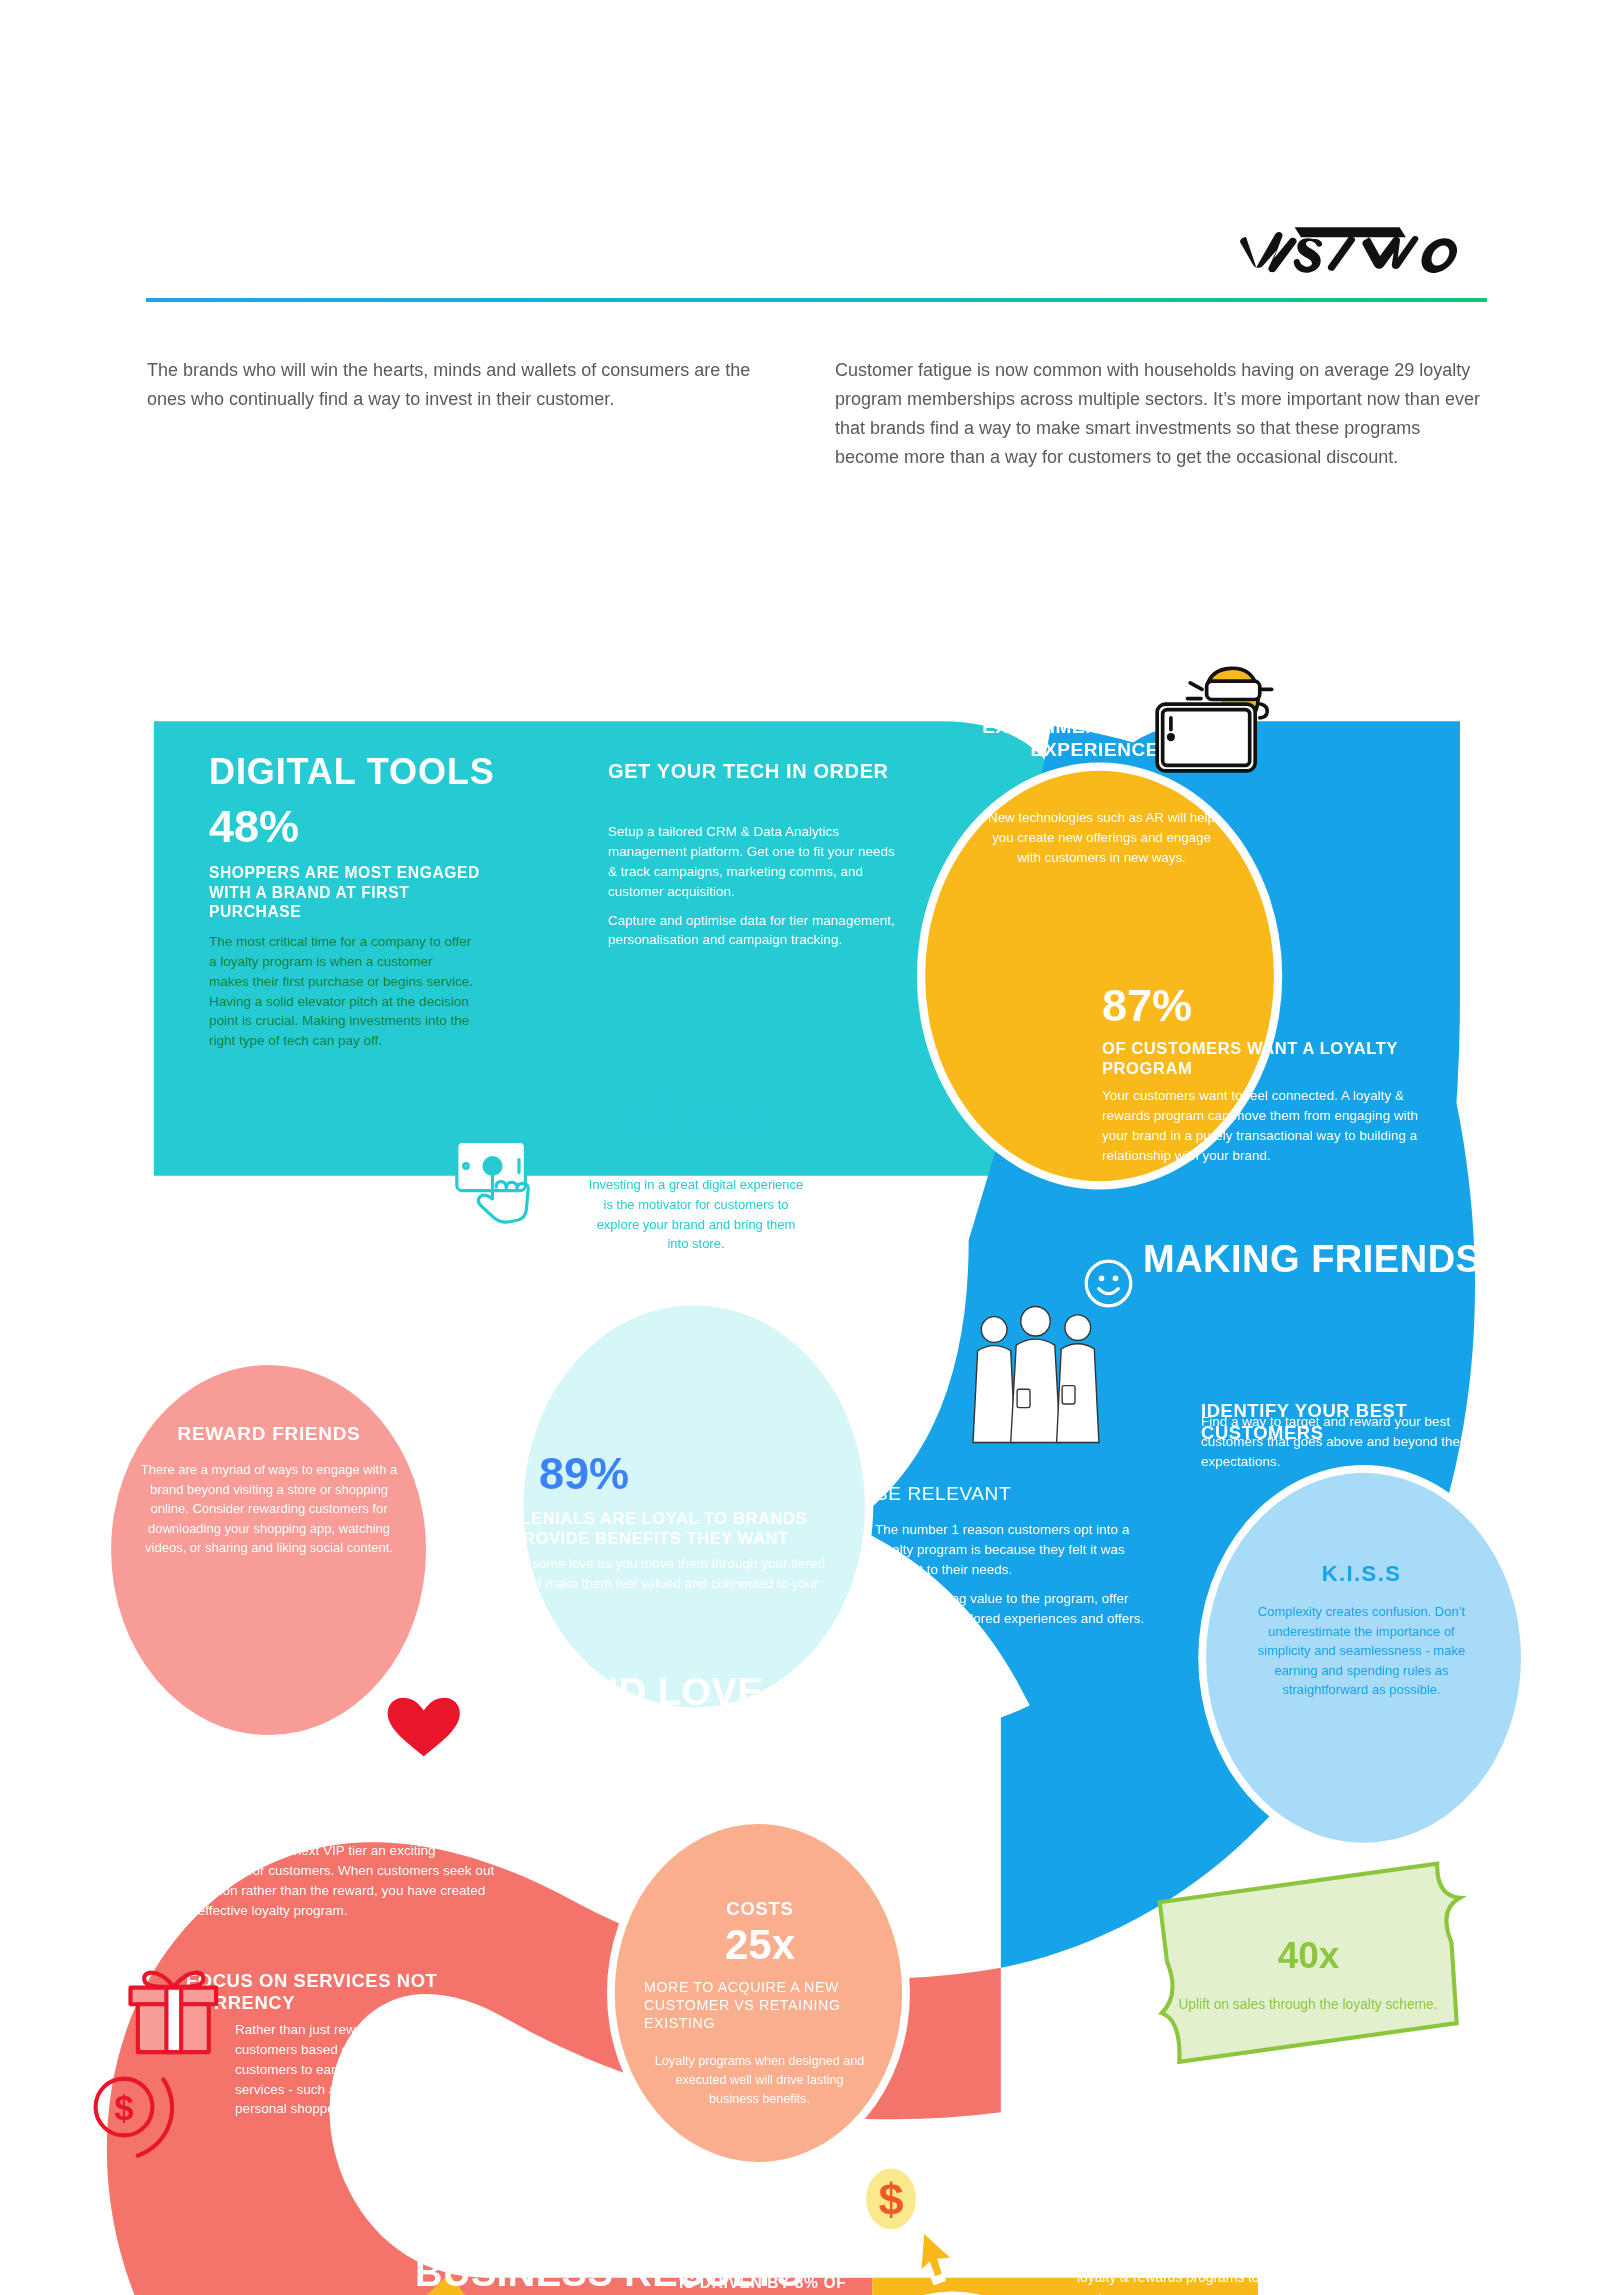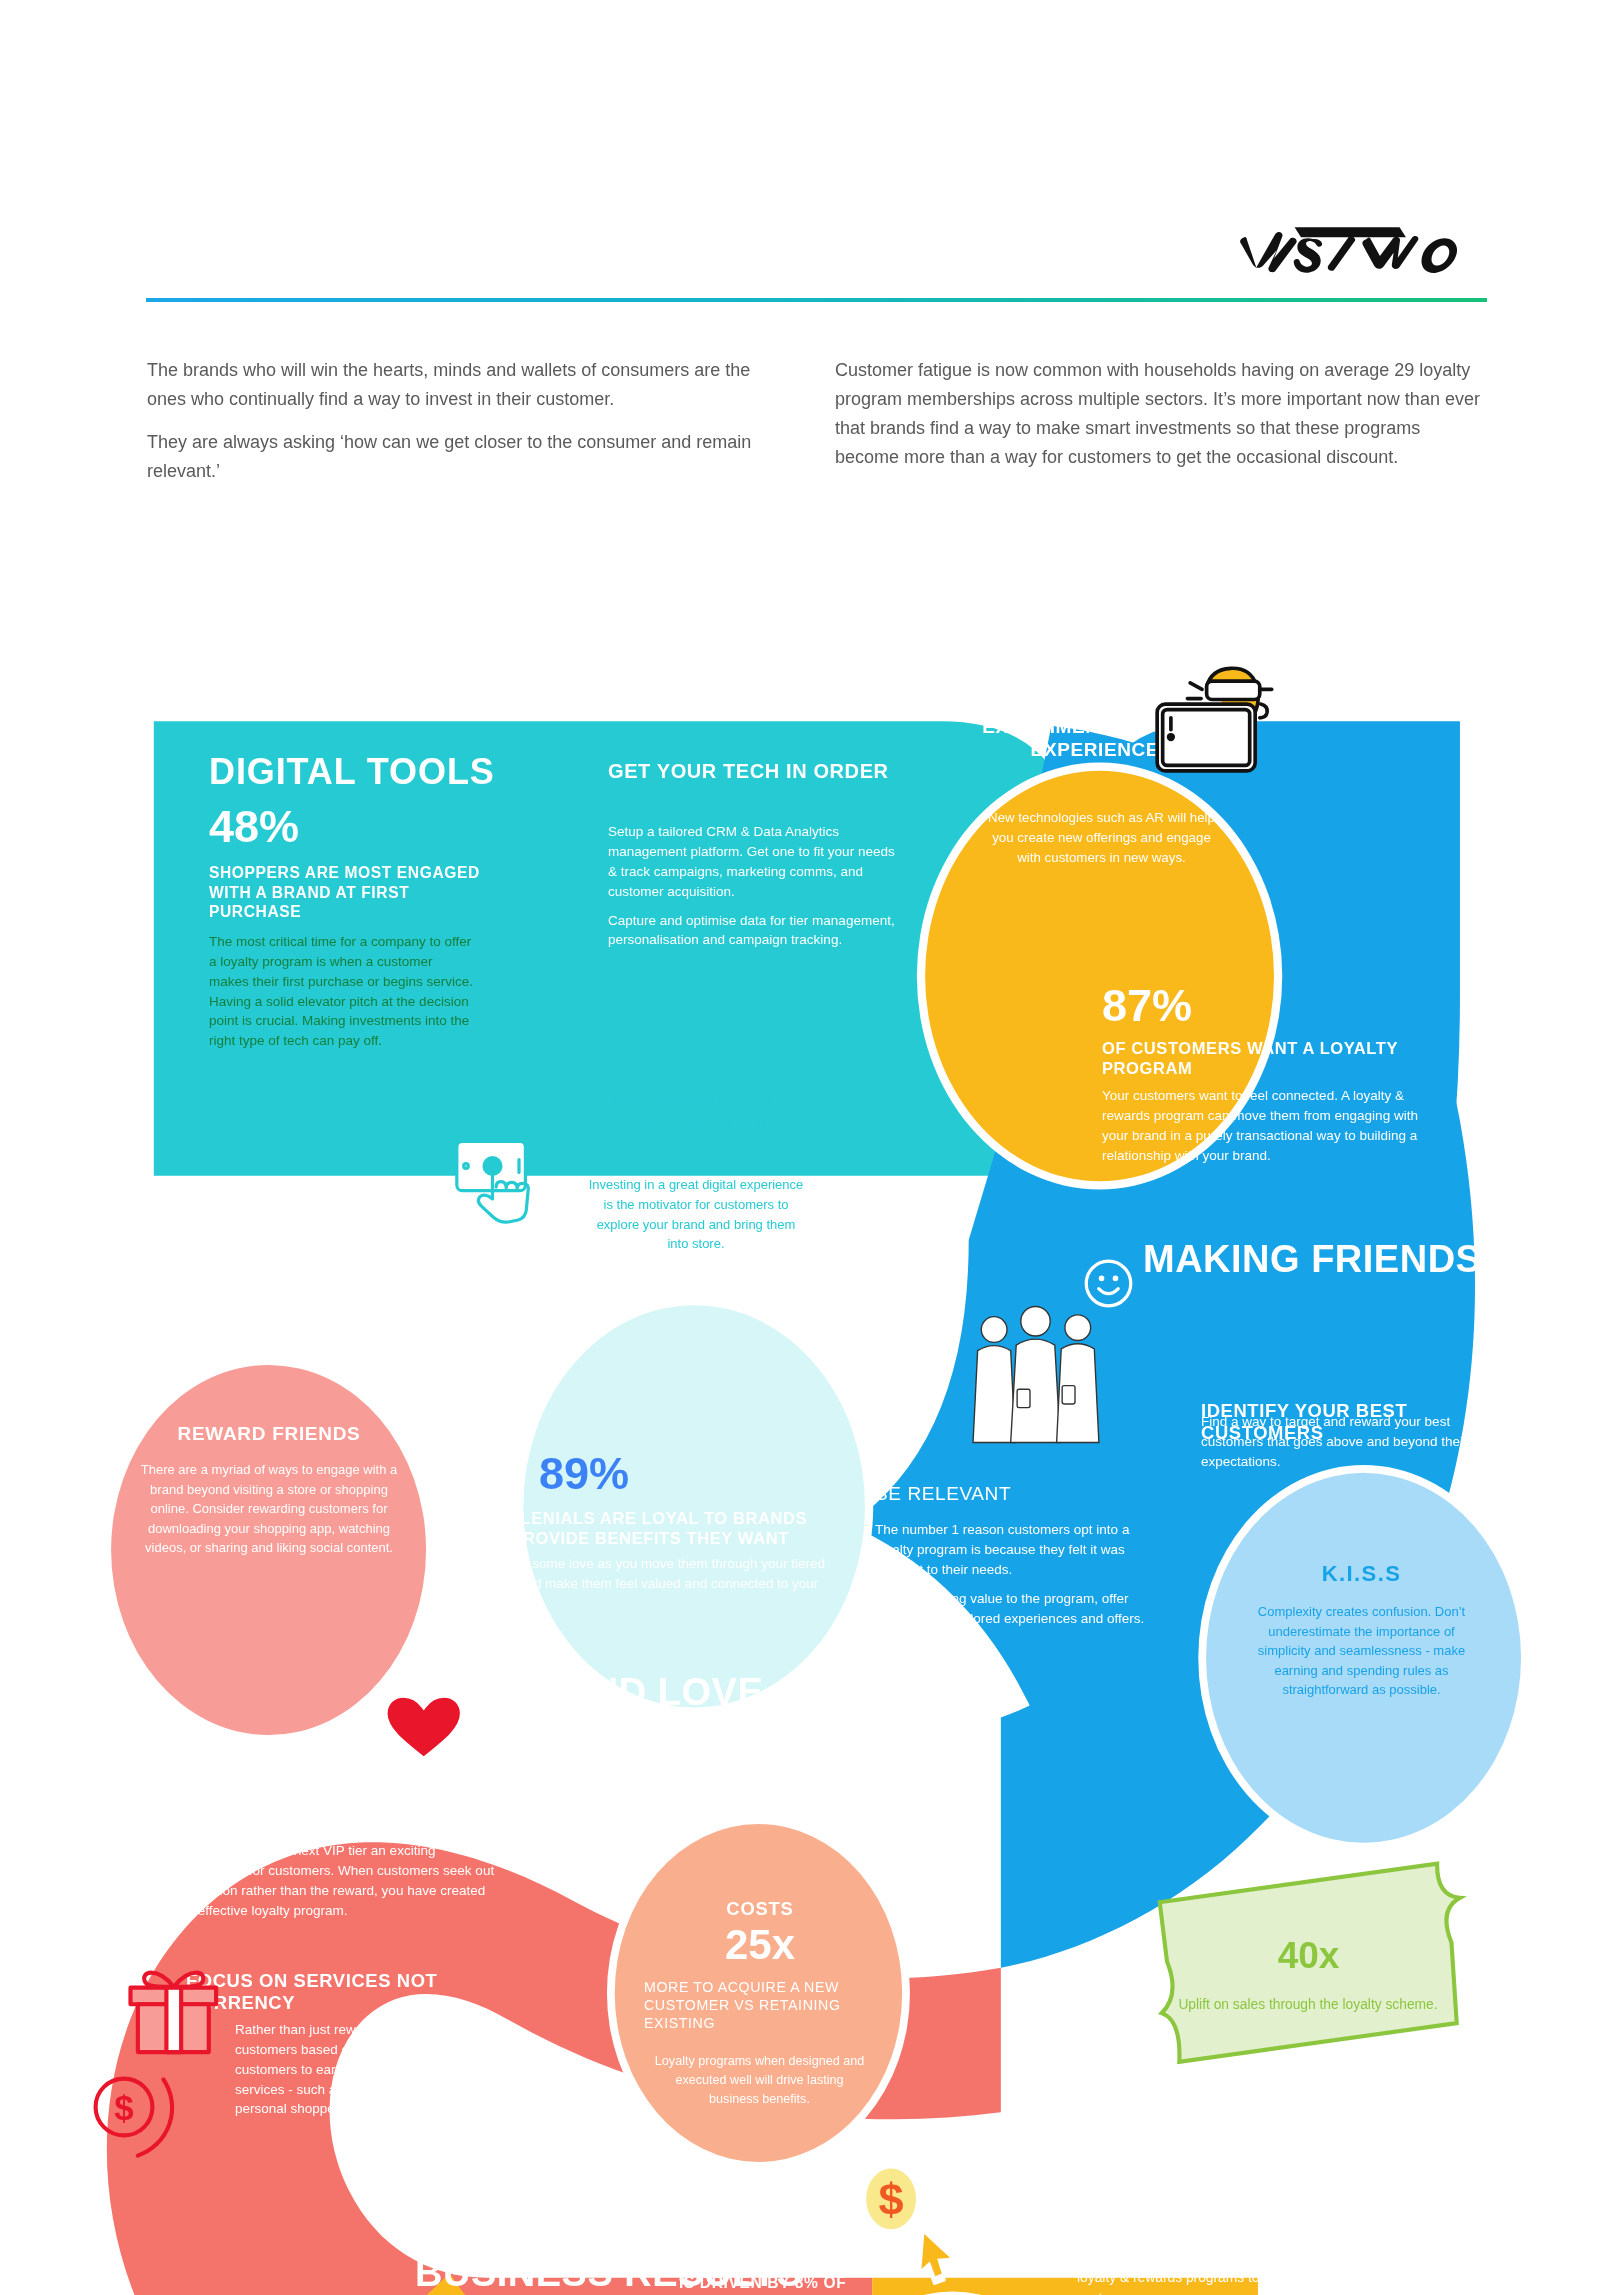--- a/index.html
+++ b/index.html
@@ -151,21 +151,20 @@
         <path d="M468 64 c-26 0 -50 26 -50 50 0 17 13 28 30 26 26 -3 48 -28 48 -50 0 -16 -12 -26 -28 -26 z m-2 16 c8 0 13 6 13 14 0 14 -14 30 -26 30 -8 0 -13 -5 -13 -14 0 -14 14 -30 26 -30 z"></path>
       </g>
     </svg>
   </div>
 
   <div id="header-rule"></div>
 </div>
 
 <div class="intro-col" id="intro-left">
   <p>The brands who will win the hearts, minds and wallets of consumers are the ones who continually find a way to invest in their customer.</p>
-  <p>They are always asking ‘how can we get closer to the consumer and remain relevant.’</p>
 </div>
 <div class="intro-col" id="intro-right">
   <p>Customer fatigue is now common with households having on average 29 loyalty program memberships across multiple sectors. It’s more important now than ever that brands find a way to make smart investments so that these programs become more than a way for customers to get the occasional discount.</p>
 </div>
 
 <div id="spiral">
 <svg viewBox="0 0 3509 4330" width="1611" height="1988">
   <defs>
     <clipPath id="cp-all">
           <rect x="0" y="0" width="3509" height="4330"></rect>

